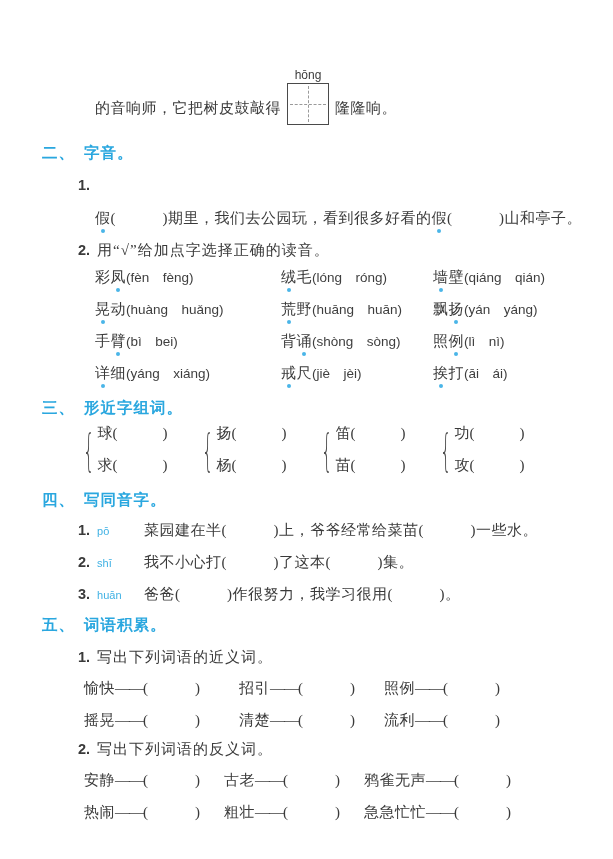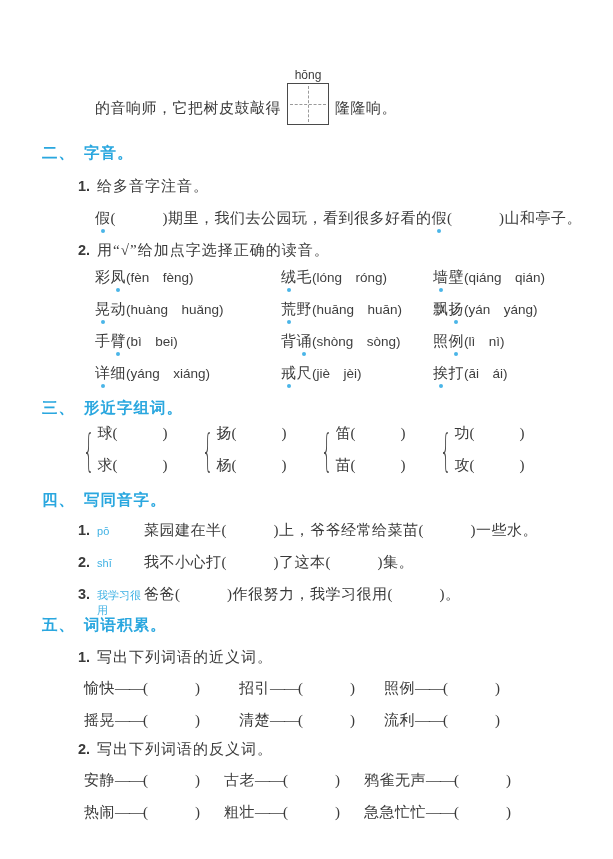--- a/index.html
+++ b/index.html
@@ -76,21 +76,20 @@
     </span>
     <span class="txt">隆隆响。</span>
   </div>
 
   <div class="sec-h" style="top:143px;">
     <span>二、</span><span class="t">字音。</span>
   </div>
 
   <div class="item" style="top:177px;">
     <span class="inum">1.</span>
-    <span class="ilabel">给多音字注音。</span>
   </div>
 
   <div class="line" style="top:209px;">
     <span class="dt">假</span><span>(　　　)</span><span>期里，我们去公园玩，看到很多好看的</span><span class="dt">假</span><span>(　　　)</span><span>山和亭子。</span>
   </div>
 
   <div class="item" style="top:241px;">
     <span class="inum">2.</span>
     <span class="ilabel">用“√”给加点字选择正确的读音。</span>
   </div>
@@ -154,21 +153,21 @@
     <span class="hpy">pō</span>
     <span class="sent">菜园建在半(　　　)上，爷爷经常给菜苗(　　　)一些水。</span>
   </div>
   <div class="hrow" style="top:553px;">
     <span class="inum">2.</span>
     <span class="hpy">shī</span>
     <span class="sent">我不小心打(　　　)了这本(　　　)集。</span>
   </div>
   <div class="hrow" style="top:585px;">
     <span class="inum">3.</span>
-    <span class="hpy">我学习很用</span>
+    <span class="hpy">huān</span>
     <span class="sent">爸爸(　　　)作很努力，我学习很用(　　　)。</span>
   </div>
 
   <div class="sec-h" style="top:615px;">
     <span>五、</span><span class="t">词语积累。</span>
   </div>
 
   <div class="item" style="top:648px;">
     <span class="inum">1.</span>
     <span class="ilabel">写出下列词语的近义词。</span>

